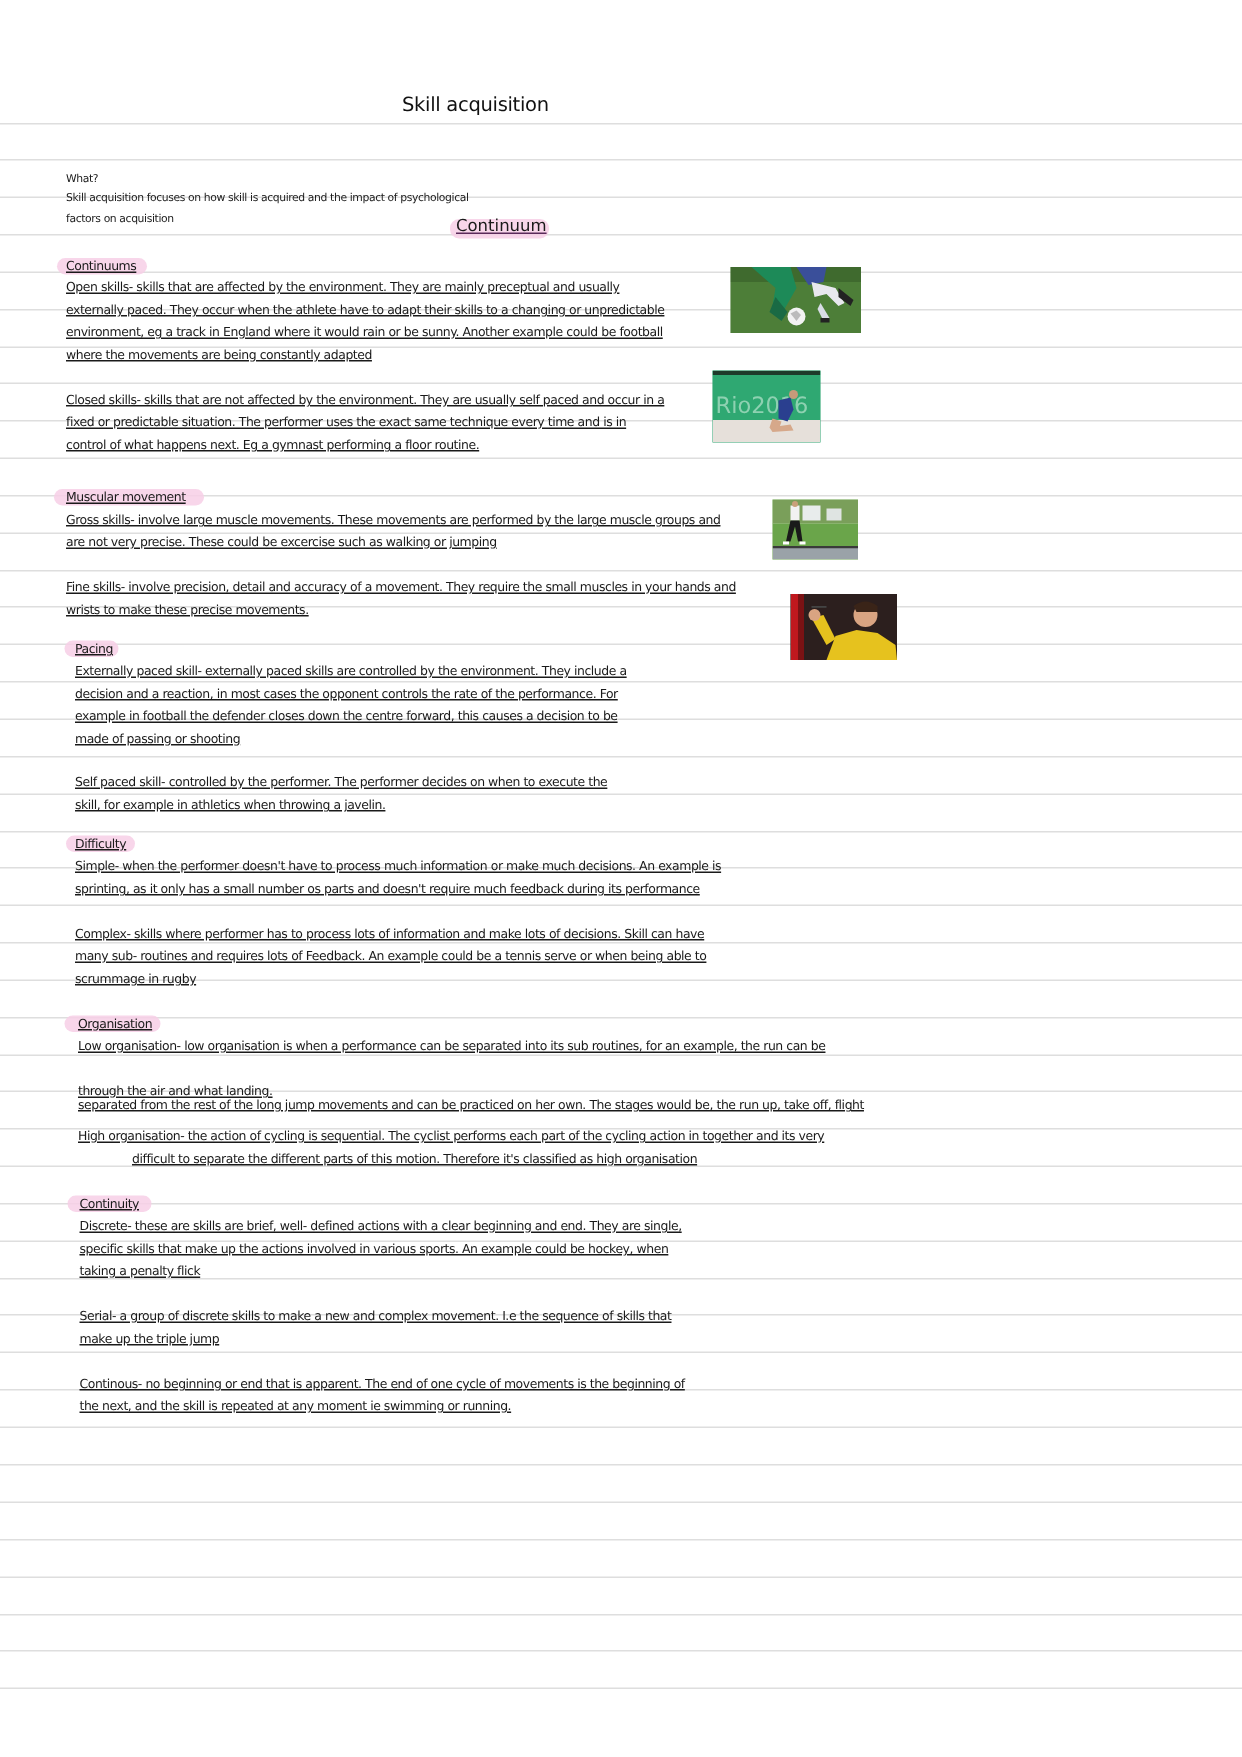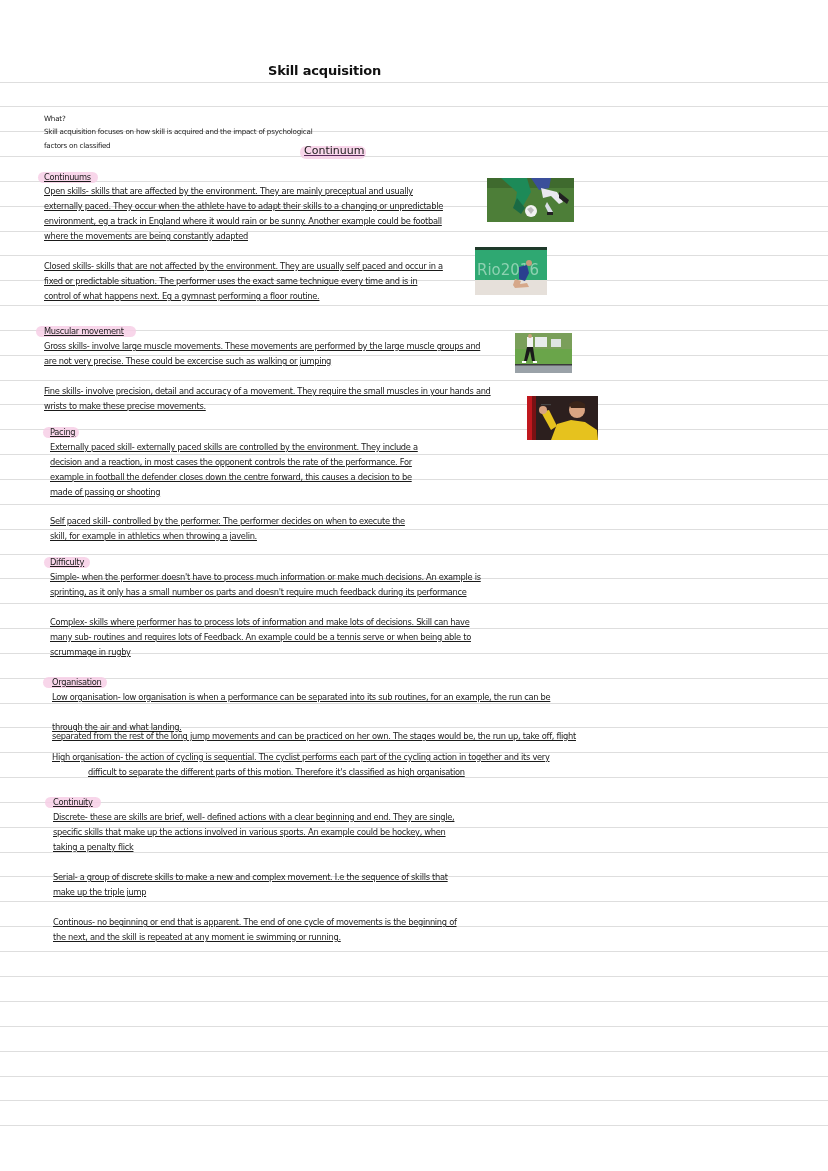--- a/index.html
+++ b/index.html
@@ -30,21 +30,20 @@
       background: #dedede;
     }
     .title {
       position: absolute;
       left: 268px;
       top: 63px;
       font-size: 13px;
       color: #111;
       letter-spacing: -0.2px;
       white-space: nowrap;
-      font-weight: bold;
     }
     .small {
       position: absolute;
       font-size: 7.2px;
       letter-spacing: -0.25px;
       white-space: nowrap;
       color: #1a1a1a;
     }
     .line {
       position: absolute;
@@ -138,21 +137,21 @@
     <div class="rule" style="top:1051px"></div>
     <div class="rule" style="top:1076px"></div>
     <div class="rule" style="top:1100px"></div>
     <div class="rule" style="top:1125px"></div>
   </div>
 
   <div class="title">Skill acquisition</div>
 
   <div class="small" style="left:44px; top:114px;">What?</div>
   <div class="small" style="left:44px; top:127px;">Skill acquisition focuses on how skill is acquired and the impact of psychological</div>
-  <div class="small" style="left:44px; top:141px;">factors on classified</div>
+  <div class="small" style="left:44px; top:141px;">factors on acquisition</div>
 
   <div class="hl" style="left:300px; top:146px; width:66px; height:13px;"></div>
   <div class="continuum">Continuum</div>
 
   <div>
     <div class="hl" style="left:38px; top:172px; width:60px;"></div>
     <div class="heading" style="left:44px; top:171px;">Continuums</div>
     <div class="line" style="left:44px; top:185px;">Open skills- skills that are affected by the environment. They are mainly preceptual and usually</div>
     <div class="line" style="left:44px; top:200px;">externally paced. They occur when the athlete have to adapt their skills to a changing or unpredictable</div>
     <div class="line" style="left:44px; top:215px;">environment, eg a track in England where it would rain or be sunny. Another example could be football</div>

